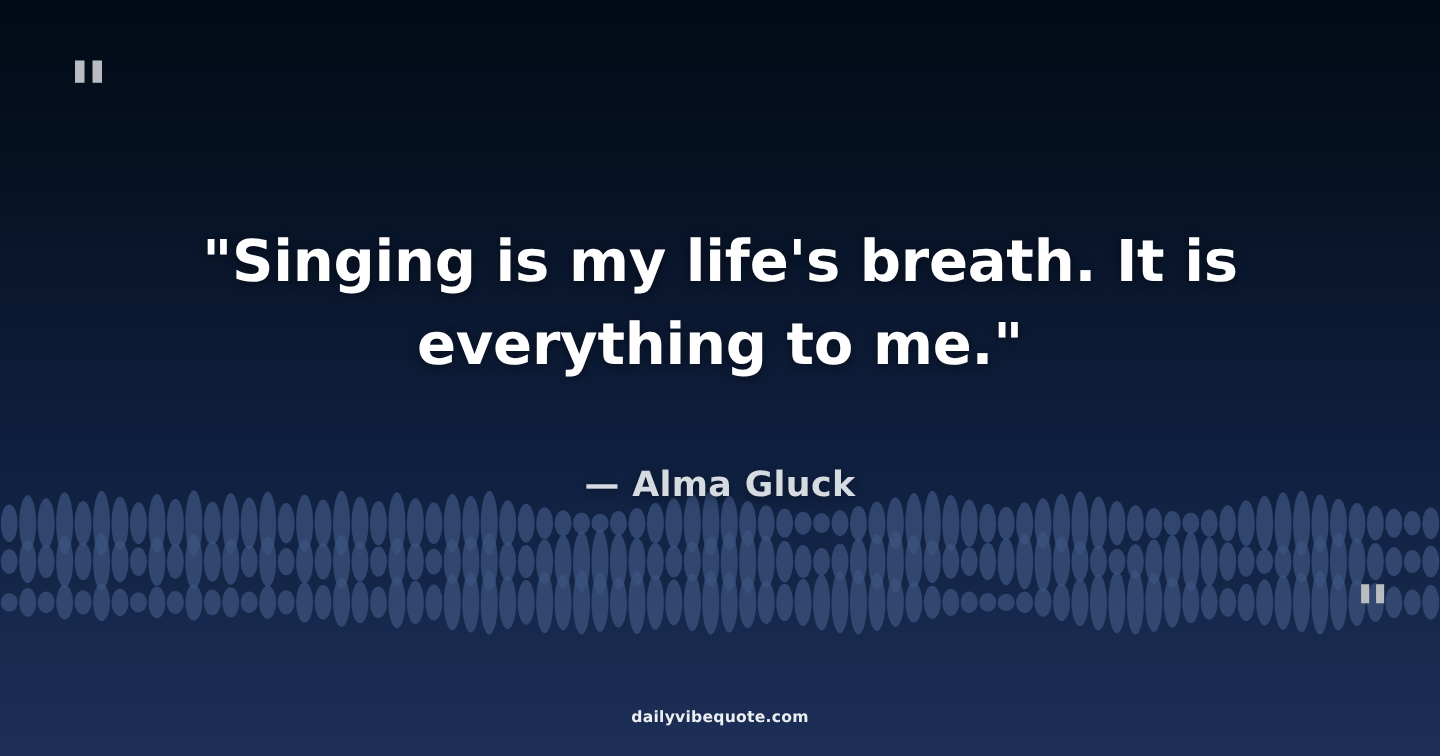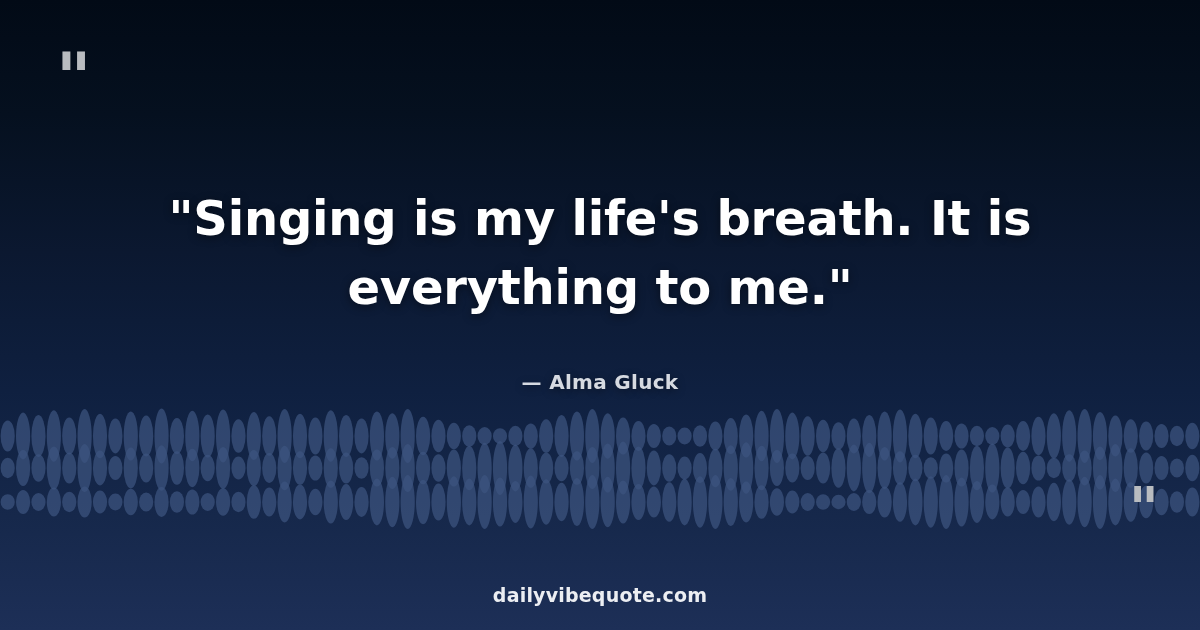--- a/index.html
+++ b/index.html
@@ -62,35 +62,35 @@
     text-align:center;
     color:#ffffff;
     font-size:48px;
     font-weight:700;
     line-height:1.44;
     letter-spacing:-0.2px;
     text-shadow:0 2px 10px rgba(0,0,0,0.45);
   }
 
   .attribution {
-    margin-top:48px;
+    margin-top:64px;
     color:#d6dae1;
-    font-size:20px;
+    font-size:29px;
     font-weight:700;
     letter-spacing:0.3px;
     text-shadow:0 2px 8px rgba(0,0,0,0.4);
   }
 
   .footer {
     position:absolute;
     left:0; bottom:24px;
     width:1200px;
     text-align:center;
     color:#eceef2;
-    font-size:19px;
+    font-size:13px;
     font-weight:700;
     letter-spacing:0.2px;
   }
 </style>
 </head>
 <body>
 
 <div class="card">
 
   <div class="quote-glyph quote-open">"</div>

